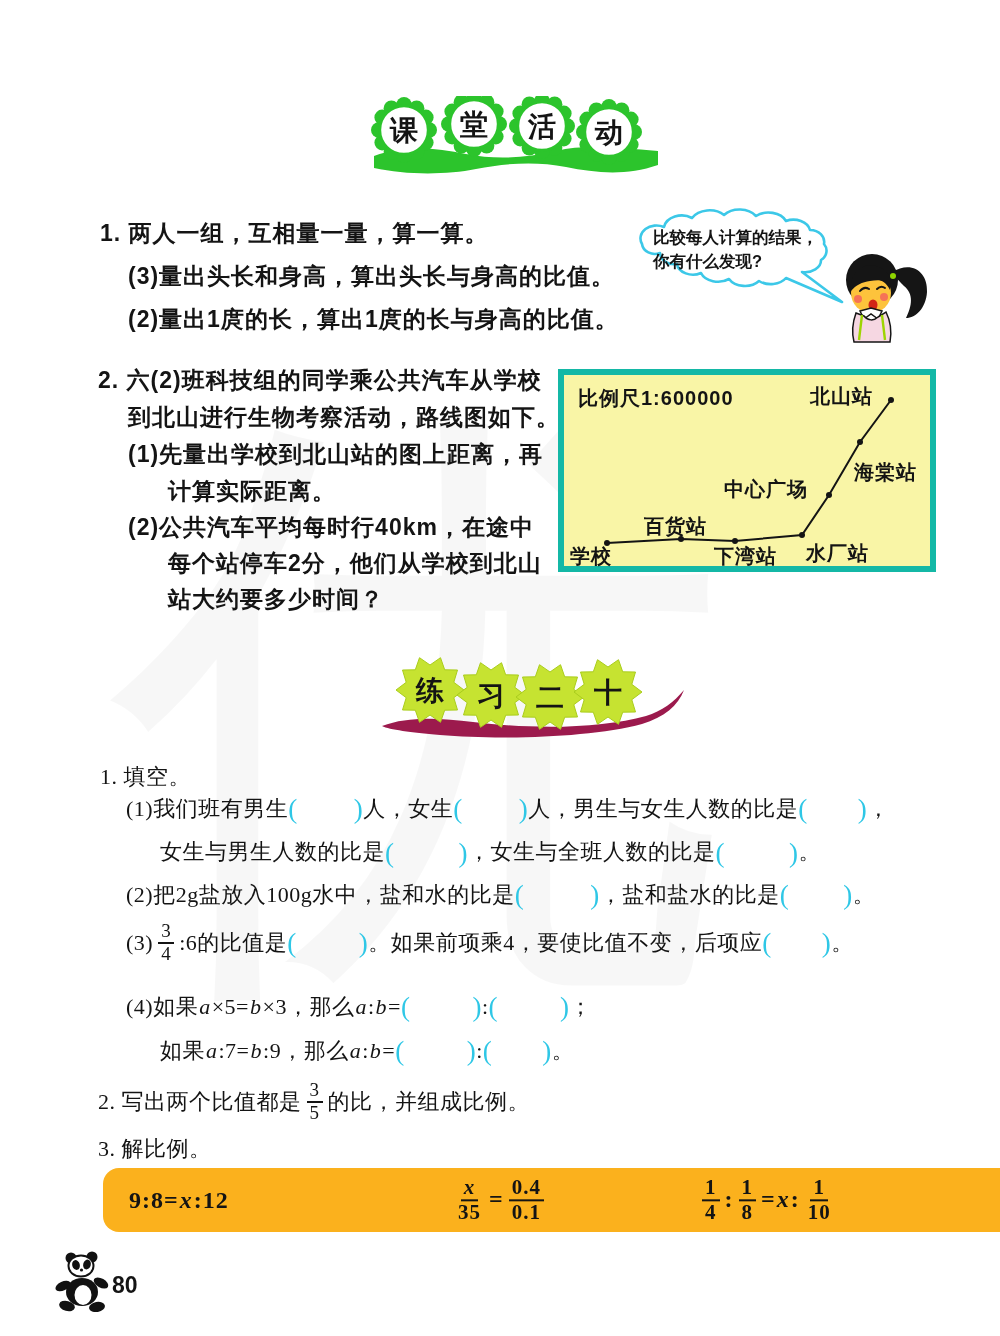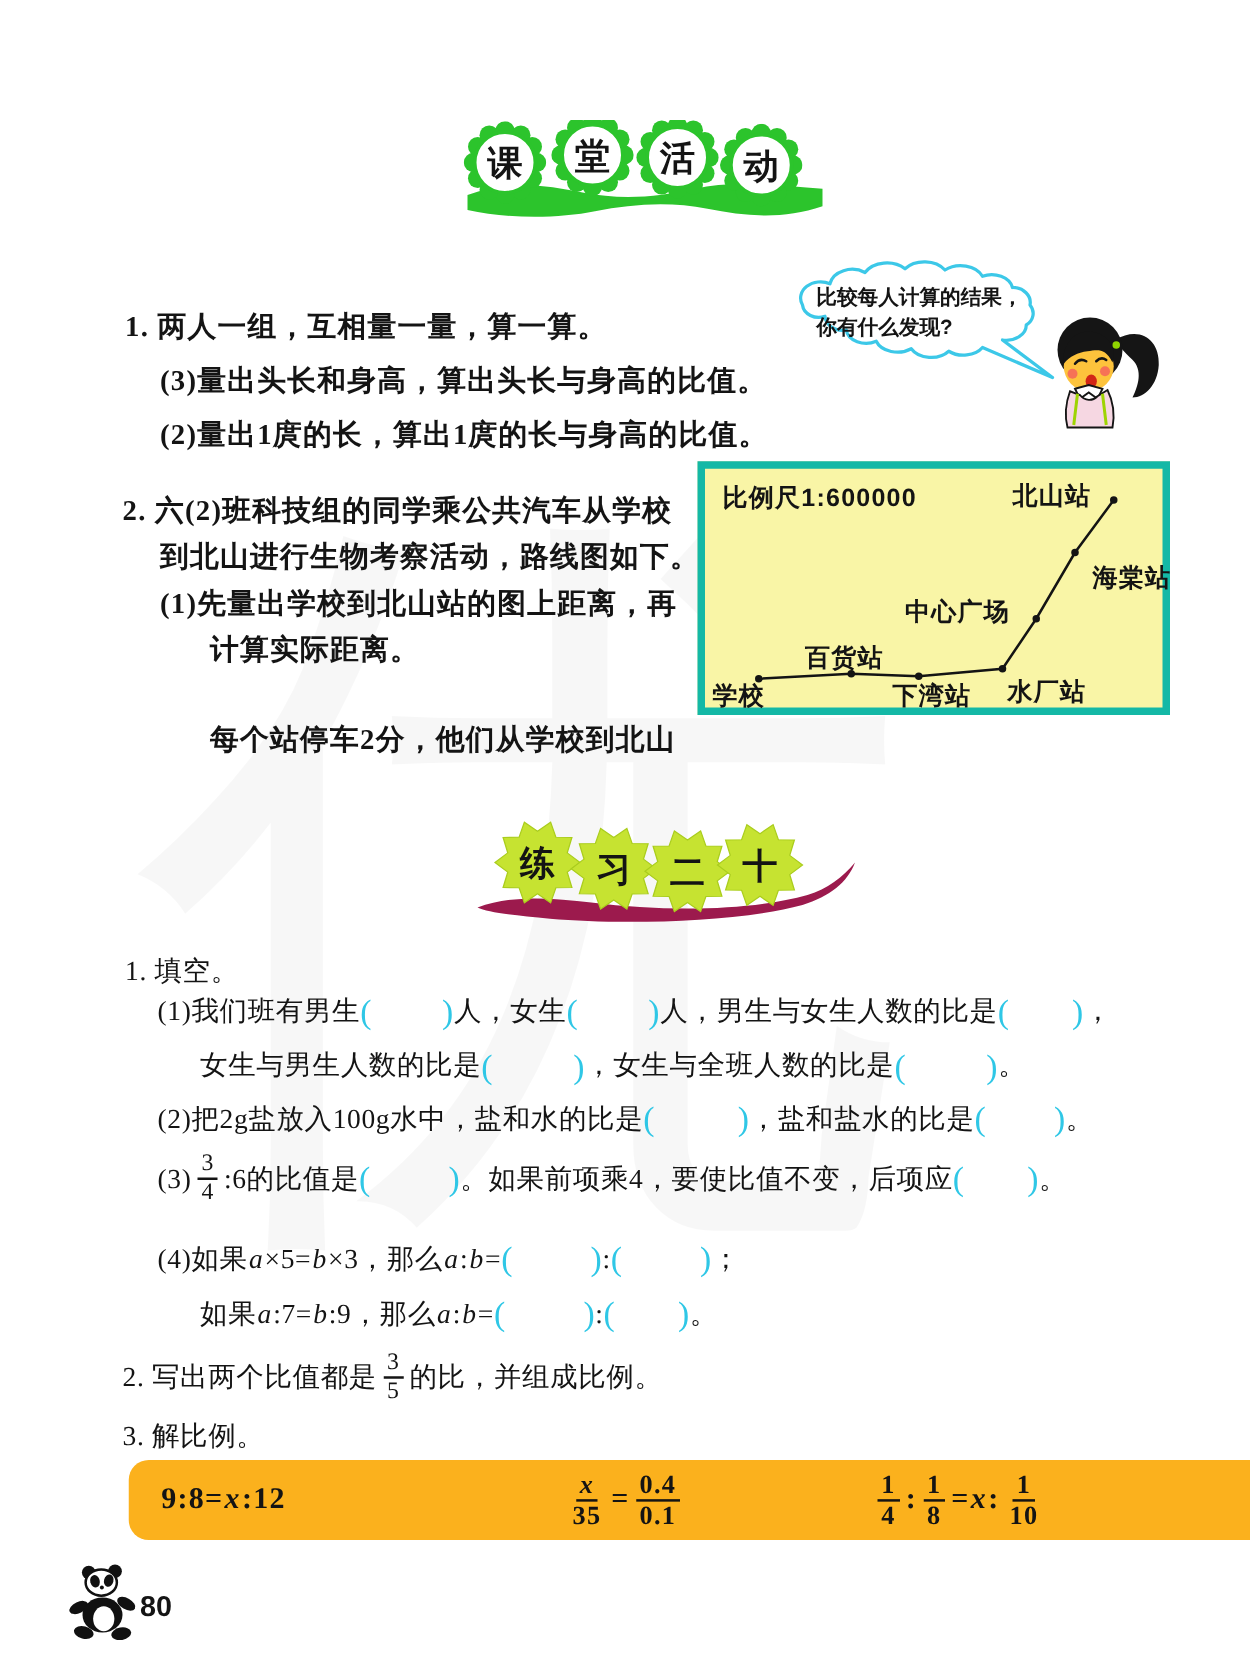--- a/index.html
+++ b/index.html
@@ -1,20 +1,20 @@
 <!DOCTYPE html>
 <html><head>
 <meta charset="utf-8">
 <style>
   html,body{margin:0;padding:0;background:#e8e8e8;}
   #page{position:relative;width:1000px;height:1336px;background:#ffffff;margin:0 auto;overflow:hidden;
         font-family:"Liberation Sans","DejaVu Sans",sans-serif;}
   .abs{position:absolute;}
-  .htext{position:absolute;font-family:Liberation Serif, serif;font-weight:700;
-         font-size:23px;color:#141414;letter-spacing:1px;white-space:pre;margin-top:28px;}
+  .htext{position:absolute;font-family:Liberation Sans, sans-serif;font-weight:700;
+         font-size:23px;color:#141414;letter-spacing:1px;white-space:pre;}
   .ktext{position:absolute;font-family:"Liberation Serif","DejaVu Serif",serif;font-size:22px;
          color:#141414;white-space:pre;display:flex;align-items:center;letter-spacing:0.5px;}
   .bl{color:#2fc7e6;display:inline-flex;align-items:center;}
   .bl .p{font-size:27px;font-family:"Liberation Serif",serif;line-height:1;}
   .gap{display:inline-block;height:1px;}
   .mi{font-family:"Liberation Serif","DejaVu Serif",serif;font-style:italic;padding:0 1px;}
   .fr{display:inline-flex;flex-direction:column;align-items:center;margin:0 5px;line-height:1.08;font-size:19px;}
   .fr .num{border-bottom:2px solid #141414;padding:0 3px;}
   .fr .den{padding:0 3px;}
   .watermark{position:absolute;left:110px;top:400px;font-size:620px;line-height:1;
@@ -100,38 +100,40 @@
     <circle cx="61" cy="30" r="3" fill="#8fd400"></circle>
     <path d="M28,65 L39,62 L50,65 L46,73 L39,68 L32,73 Z" fill="#ffffff" stroke="#151515" stroke-width="1.5"></path>
     <path d="M24,67 C20,78 20,88 22,96 L58,96 C60,85 58,74 54,66 L46,71 C42,75 36,75 32,70 Z" fill="#f6d7e2" stroke="#151515" stroke-width="1.5"></path>
     <path d="M30,69 L27,94 M50,69 L53,94" stroke="#9ed402" stroke-width="2.4" fill="none"></path>
   </svg>
 
   <div class="htext zup" style="left:98px;top:365px;">2. 六(2)班科技组的同学乘公共汽车从学校</div>
   <div class="htext zup" style="left:128px;top:402px;">到北山进行生物考察活动，路线图如下。</div>
   <div class="htext zup" style="left:128px;top:439px;">(1)先量出学校到北山站的图上距离，再</div>
   <div class="htext zup" style="left:168px;top:476px;">计算实际距离。</div>
+  <div class="htext zup" style="left:128px;top:512px;">(2)公共汽车平均每时行40km，在途中</div>
   <div class="htext zup" style="left:168px;top:548px;">每个站停车2分，他们从学校到北山</div>
+  <div class="htext zup" style="left:168px;top:584px;">站大约要多少时间？</div>
 
   <div class="map">
     <svg width="372" height="197" viewBox="0 0 372 197" style="position:absolute;left:0;top:0;">
       <polyline points="43,168 117,164 171,166 238,160 265,120 296,67 327,25" fill="none" stroke="#141414" stroke-width="2"></polyline>
       <g fill="#141414">
         <circle cx="43" cy="168" r="3"></circle>
           <circle cx="117" cy="164" r="3"></circle>
           <circle cx="171" cy="166" r="3"></circle>
         <circle cx="238" cy="160" r="3"></circle>
           <circle cx="265" cy="120" r="3"></circle>
           <circle cx="296" cy="67" r="3"></circle>
         <circle cx="327" cy="25" r="3"></circle>
       </g>
     </svg>
     <div class="maplabel" style="left:14px;top:10px;">比例尺1:600000</div>
     <div class="maplabel" style="left:246px;top:8px;">北山站</div>
-    <div class="maplabel" style="left:290px;top:74px;margin-left:20px;">海棠站</div>
+    <div class="maplabel" style="left:290px;top:84px;">海棠站</div>
     <div class="maplabel" style="left:160px;top:101px;">中心广场</div>
     <div class="maplabel" style="left:242px;top:165px;">水厂站</div>
     <div class="maplabel" style="left:150px;top:168px;">下湾站</div>
     <div class="maplabel" style="left:80px;top:138px;">百货站</div>
     <div class="maplabel" style="left:6px;top:168px;">学校</div>
   </div>
 
   <svg class="abs zup" style="left:378px;top:650px;" width="310" height="100" viewBox="0 0 310 100">
     <defs>
       <symbol id="star" viewBox="-36 -36 72 72">

